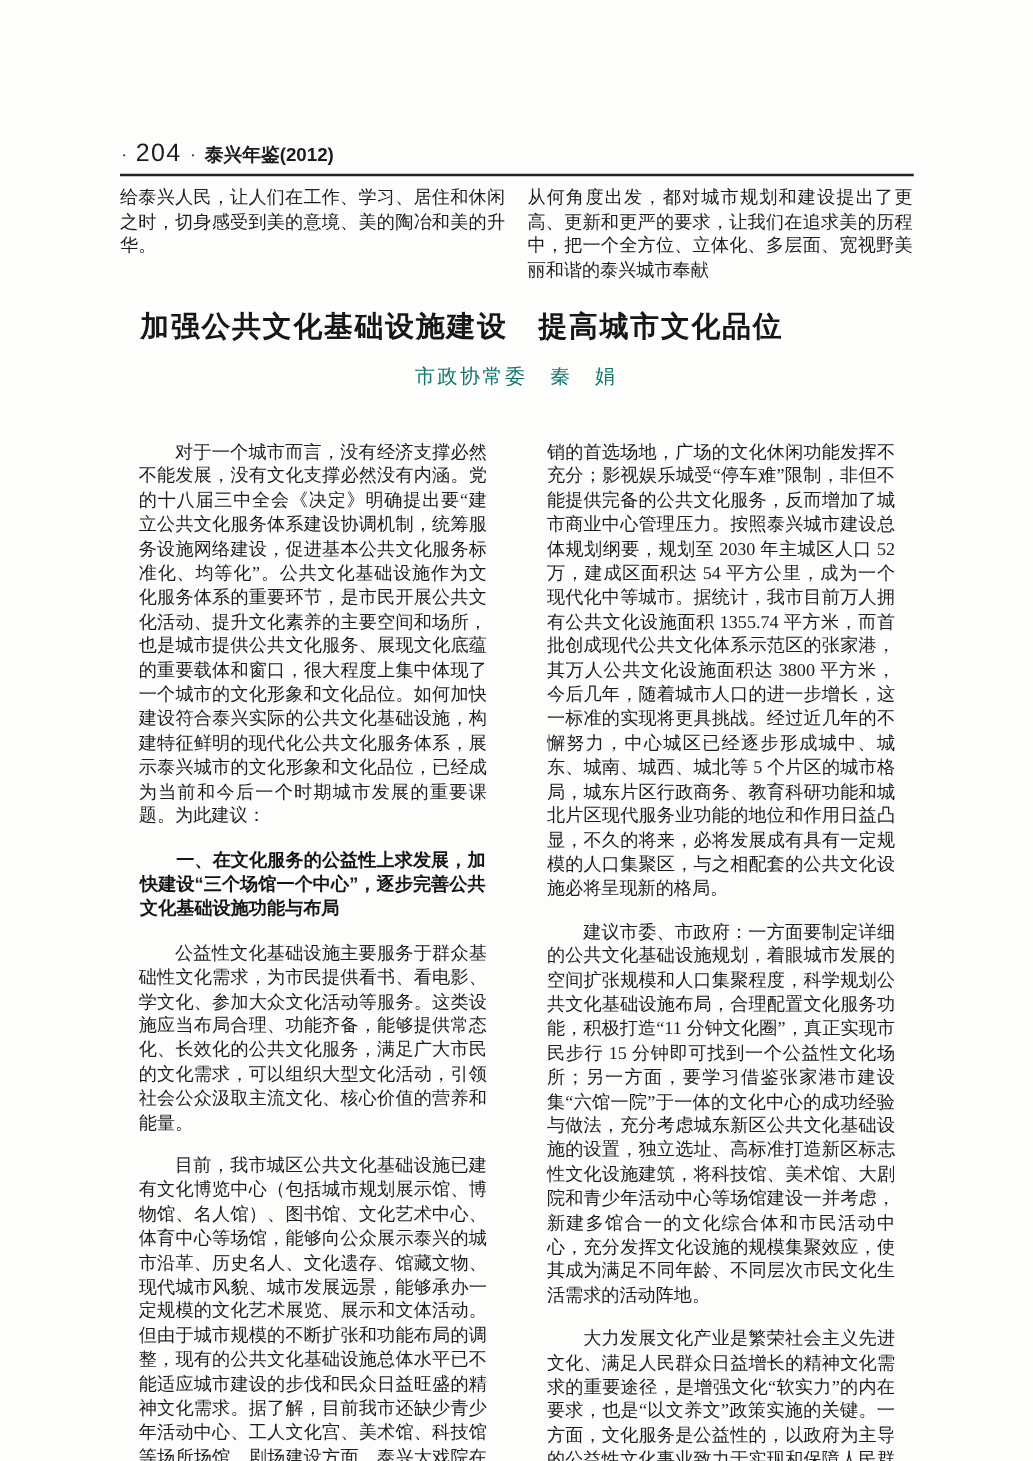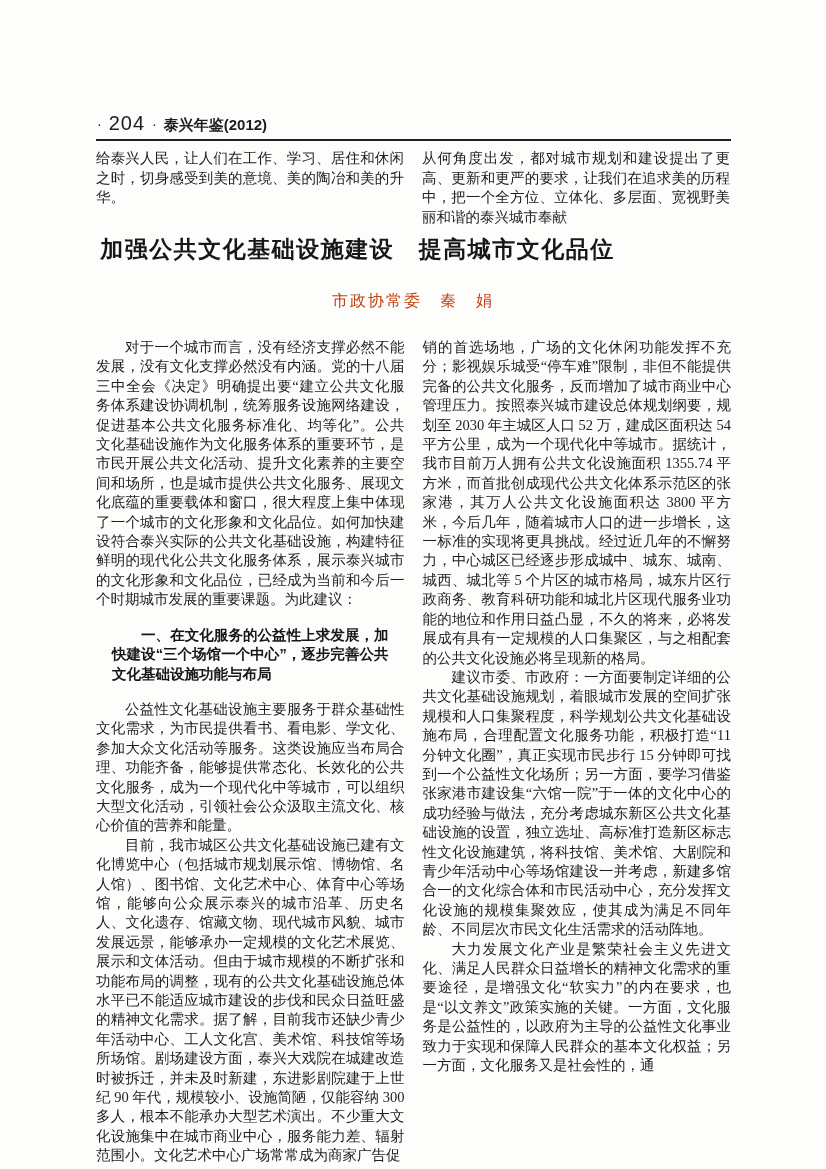--- a/index.html
+++ b/index.html
@@ -54,47 +54,47 @@
     font-size: 14.5px;
     line-height: 19.6px;
     text-align: justify;
     text-justify: inter-character;
   }
   .title {
     position: absolute;
     left: 0;
     top: 234px;
     width: 715px;
-    margin: 0;
+    margin: 12px;
     text-align: center;
     font-family: "Liberation Sans", "DejaVu Sans", sans-serif;
     font-weight: 700;
     font-size: 23px;
     letter-spacing: 1.5px;
     color: #171717;
   }
   .author {
     position: absolute;
     left: 0;
     top: 291px;
     width: 826px;
     text-align: center;
     font-size: 16px;
     letter-spacing: 2px;
-    color: #c2410c;
+    color: #0f766e;
   }
   .body {
     position: absolute;
     left: 96px;
     top: 338px;
     width: 635px;
   }
   .body .col { width: 308.5px; }
   .para {
-    margin: 0;
+    margin: 15px;
     font-size: 14.5px;
     line-height: 19.4px;
     text-align: justify;
     text-justify: inter-character;
   }
   .indent { text-indent: 2em; }
   .heading {
     margin: 16px;
     font-size: 14.5px;
     line-height: 19.4px;
@@ -126,21 +126,21 @@
   </div>
 
   <h1 class="title">加强公共文化基础设施建设　提高城市文化品位</h1>
 
   <div class="author">市政协常委　秦　娟</div>
 
   <div class="body columns">
     <div class="col">
       <p class="para indent">对于一个城市而言，没有经济支撑必然不能发展，没有文化支撑必然没有内涵。党的十八届三中全会《决定》明确提出要“建立公共文化服务体系建设协调机制，统筹服务设施网络建设，促进基本公共文化服务标准化、均等化”。公共文化基础设施作为文化服务体系的重要环节，是市民开展公共文化活动、提升文化素养的主要空间和场所，也是城市提供公共文化服务、展现文化底蕴的重要载体和窗口，很大程度上集中体现了一个城市的文化形象和文化品位。如何加快建设符合泰兴实际的公共文化基础设施，构建特征鲜明的现代化公共文化服务体系，展示泰兴城市的文化形象和文化品位，已经成为当前和今后一个时期城市发展的重要课题。为此建议：</p>
       <h2 class="heading">一、在文化服务的公益性上求发展，加快建设“三个场馆一个中心”，逐步完善公共文化基础设施功能与布局</h2>
-      <p class="para indent">公益性文化基础设施主要服务于群众基础性文化需求，为市民提供看书、看电影、学文化、参加大众文化活动等服务。这类设施应当布局合理、功能齐备，能够提供常态化、长效化的公共文化服务，成为一个现代化中等城市，可以组织大型文化活动，引领社会公众汲取主流文化、核心价值的营养和能量。</p>
+      <p class="para indent">公益性文化基础设施主要服务于群众基础性文化需求，为市民提供看书、看电影、学文化、参加大众文化活动等服务。这类设施应当布局合理、功能齐备，能够提供常态化、长效化的公共文化服务，满足广大市民的文化需求，可以组织大型文化活动，引领社会公众汲取主流文化、核心价值的营养和能量。</p>
       <p class="para indent">目前，我市城区公共文化基础设施已建有文化博览中心（包括城市规划展示馆、博物馆、名人馆）、图书馆、文化艺术中心、体育中心等场馆，能够向公众展示泰兴的城市沿革、历史名人、文化遗存、馆藏文物、现代城市风貌、城市发展远景，能够承办一定规模的文化艺术展览、展示和文体活动。但由于城市规模的不断扩张和功能布局的调整，现有的公共文化基础设施总体水平已不能适应城市建设的步伐和民众日益旺盛的精神文化需求。据了解，目前我市还缺少青少年活动中心、工人文化宫、美术馆、科技馆等场所场馆。剧场建设方面，泰兴大戏院在城建改造时被拆迁，并未及时新建，东进影剧院建于上世纪 90 年代，规模较小、设施简陋，仅能容纳 300 多人，根本不能承办大型艺术演出。不少重大文化设施集中在城市商业中心，服务能力差、辐射范围小。文化艺术中心广场常常成为商家广告促</p>
     </div>
     <div class="col">
       <p class="para">销的首选场地，广场的文化休闲功能发挥不充分；影视娱乐城受“停车难”限制，非但不能提供完备的公共文化服务，反而增加了城市商业中心管理压力。按照泰兴城市建设总体规划纲要，规划至 2030 年主城区人口 52 万，建成区面积达 54 平方公里，成为一个现代化中等城市。据统计，我市目前万人拥有公共文化设施面积 1355.74 平方米，而首批创成现代公共文化体系示范区的张家港，其万人公共文化设施面积达 3800 平方米，今后几年，随着城市人口的进一步增长，这一标准的实现将更具挑战。经过近几年的不懈努力，中心城区已经逐步形成城中、城东、城南、城西、城北等 5 个片区的城市格局，城东片区行政商务、教育科研功能和城北片区现代服务业功能的地位和作用日益凸显，不久的将来，必将发展成有具有一定规模的人口集聚区，与之相配套的公共文化设施必将呈现新的格局。</p>
       <p class="para indent">建议市委、市政府：一方面要制定详细的公共文化基础设施规划，着眼城市发展的空间扩张规模和人口集聚程度，科学规划公共文化基础设施布局，合理配置文化服务功能，积极打造“11 分钟文化圈”，真正实现市民步行 15 分钟即可找到一个公益性文化场所；另一方面，要学习借鉴张家港市建设集“六馆一院”于一体的文化中心的成功经验与做法，充分考虑城东新区公共文化基础设施的设置，独立选址、高标准打造新区标志性文化设施建筑，将科技馆、美术馆、大剧院和青少年活动中心等场馆建设一并考虑，新建多馆合一的文化综合体和市民活动中心，充分发挥文化设施的规模集聚效应，使其成为满足不同年龄、不同层次市民文化生活需求的活动阵地。</p>
       <p class="para indent">大力发展文化产业是繁荣社会主义先进文化、满足人民群众日益增长的精神文化需求的重要途径，是增强文化“软实力”的内在要求，也是“以文养文”政策实施的关键。一方面，文化服务是公益性的，以政府为主导的公益性文化事业致力于实现和保障人民群众的基本文化权益；另一方面，文化服务又是社会性的，通</p>
     </div>
   </div>
 
 </div>

